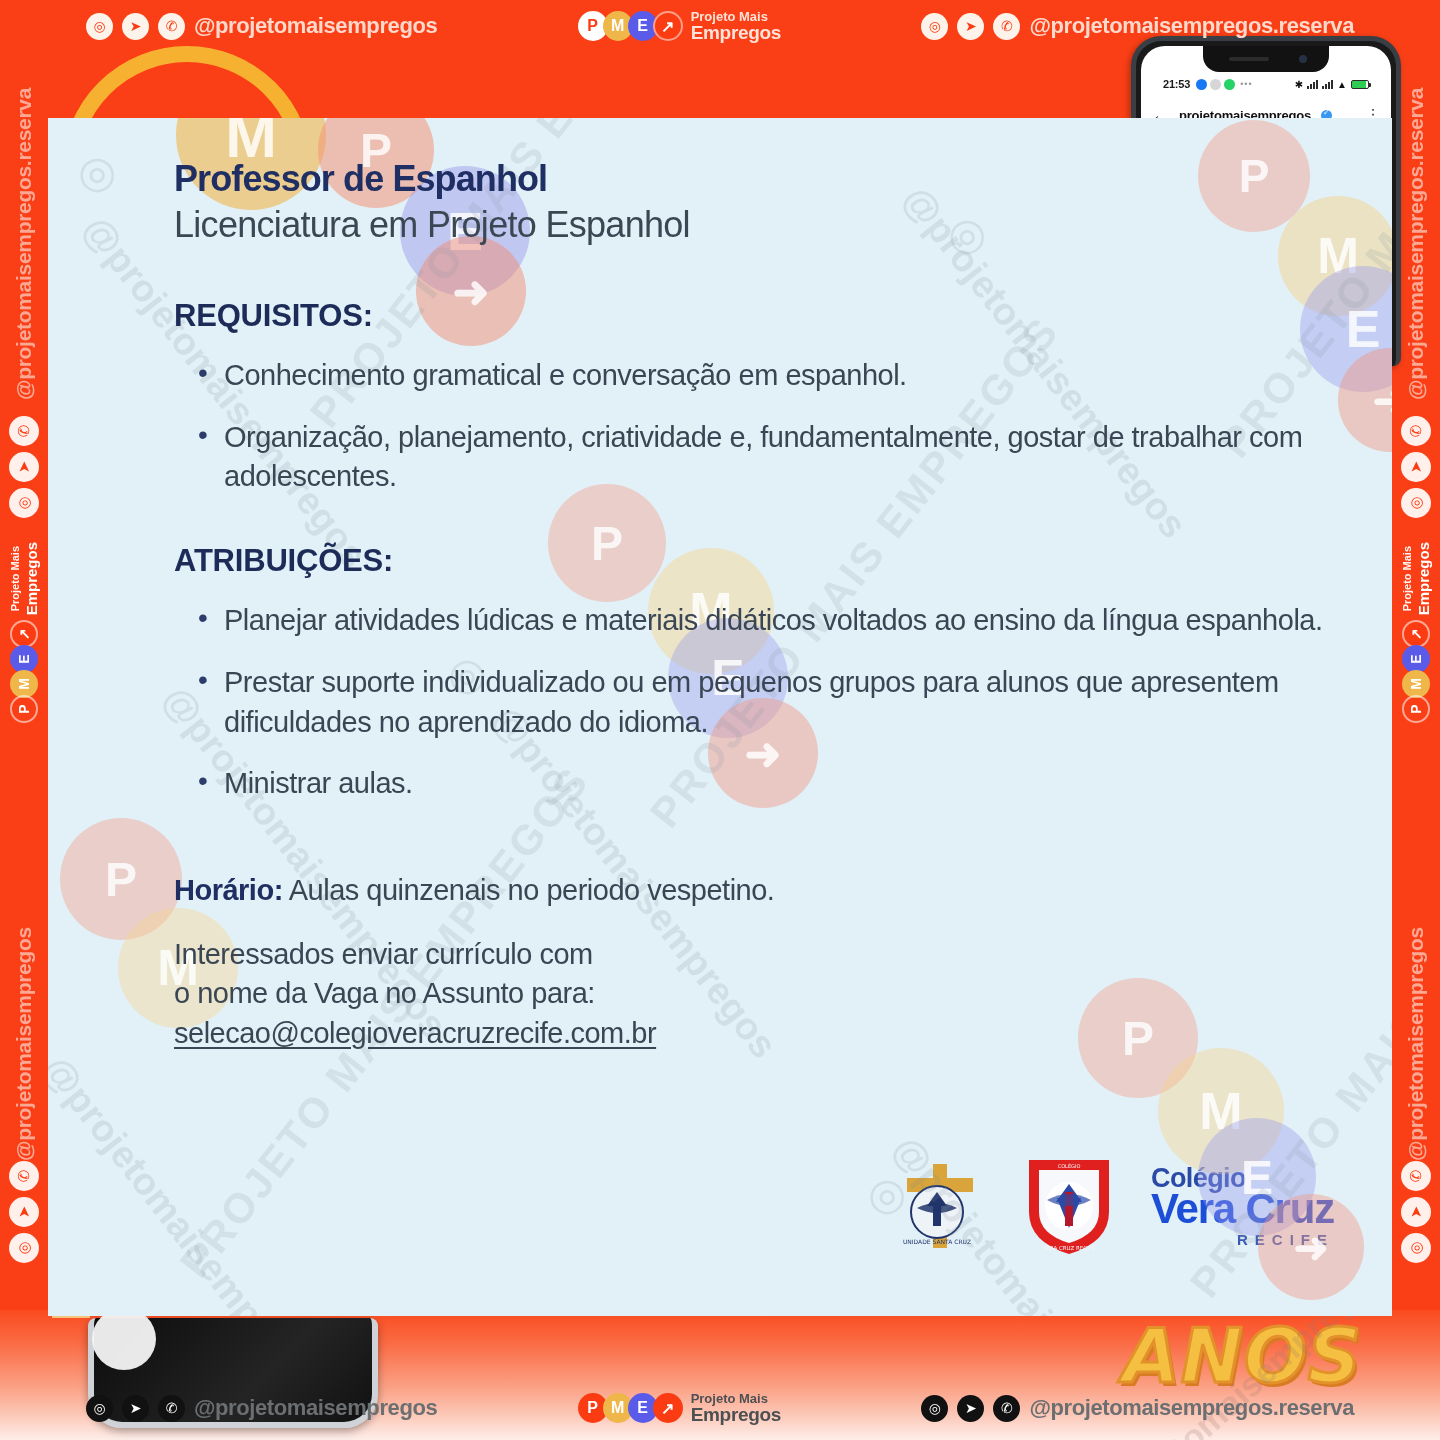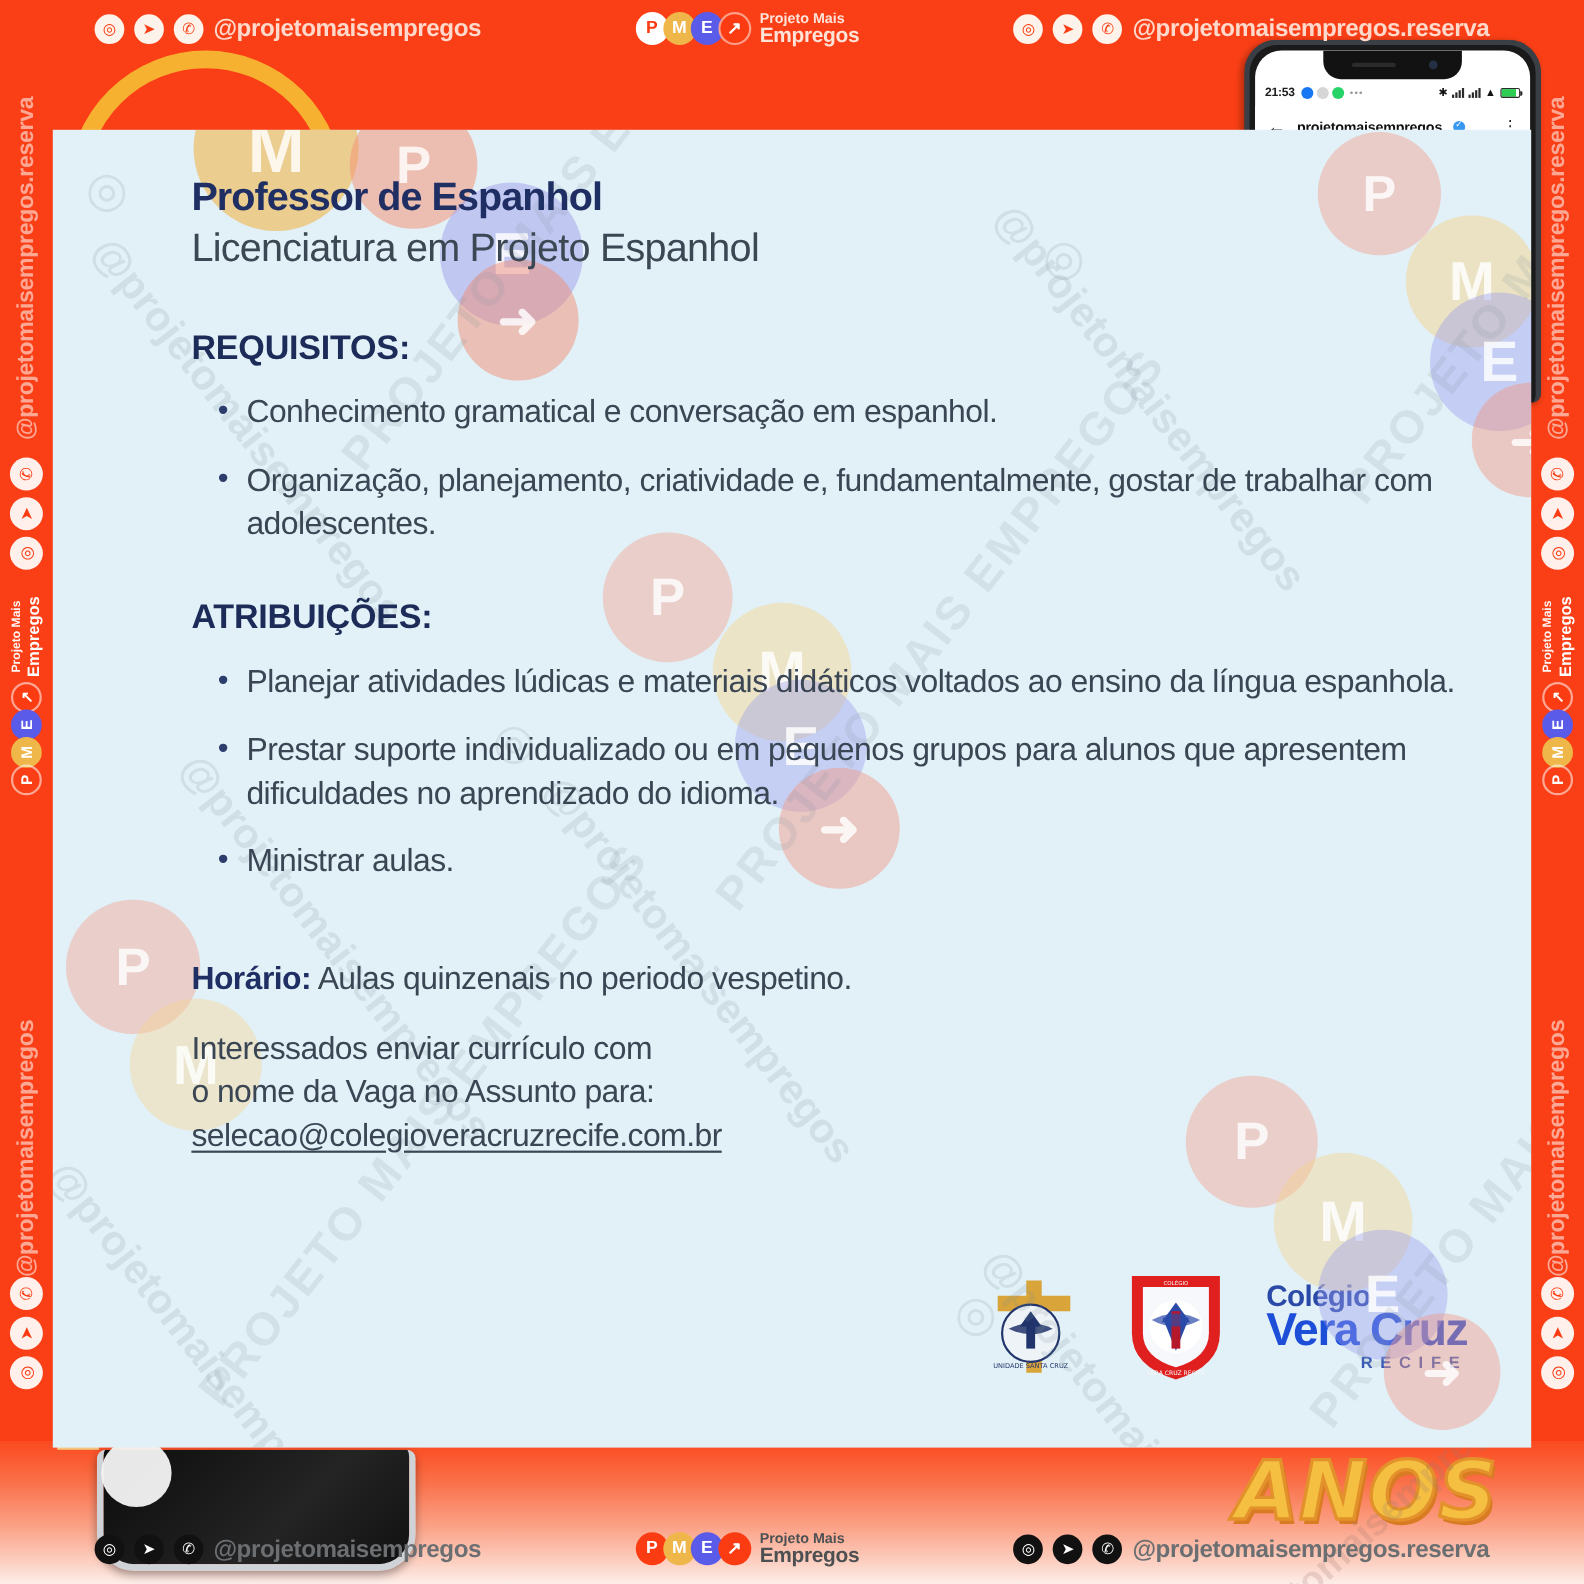--- a/index.html
+++ b/index.html
@@ -78,21 +78,21 @@
     width: 40px; height: 4px; border-radius: 2px; background:#2b2b2b;
   }
   .notch-cam {
     position: absolute; right: 22px; top: 9px;
     width: 8px; height: 8px; border-radius: 50%; background:#253045;
   }
   .status-bar {
     position: absolute; left: 0; right: 0; top: 26px;
     height: 24px;
     display: flex; align-items: center;
-    padding: 0 9px;
+    padding: 0 22px;
     font-size: 10px; color: #1b1b1b;
     z-index: 3;
   }
   .status-time { font-size: 11px; font-weight: 600; letter-spacing:-.2px;}
   .status-left-icons { display:flex; gap:3px; margin-left:6px; align-items:center;}
   .sdot { width:11px; height:11px; border-radius:50%; display:inline-block;}
   .sdot.fb{background:#1877f2;} .sdot.ig{background:#d6d6d6;} .sdot.wa{background:#25d366;}
   .status-dots { margin-left:5px; color:#999; font-size:9px; letter-spacing:1px;}
   .status-right { margin-left:auto; display:flex; align-items:center; gap:4px; }
   .bt-ico { font-size:10px; color:#111; }

